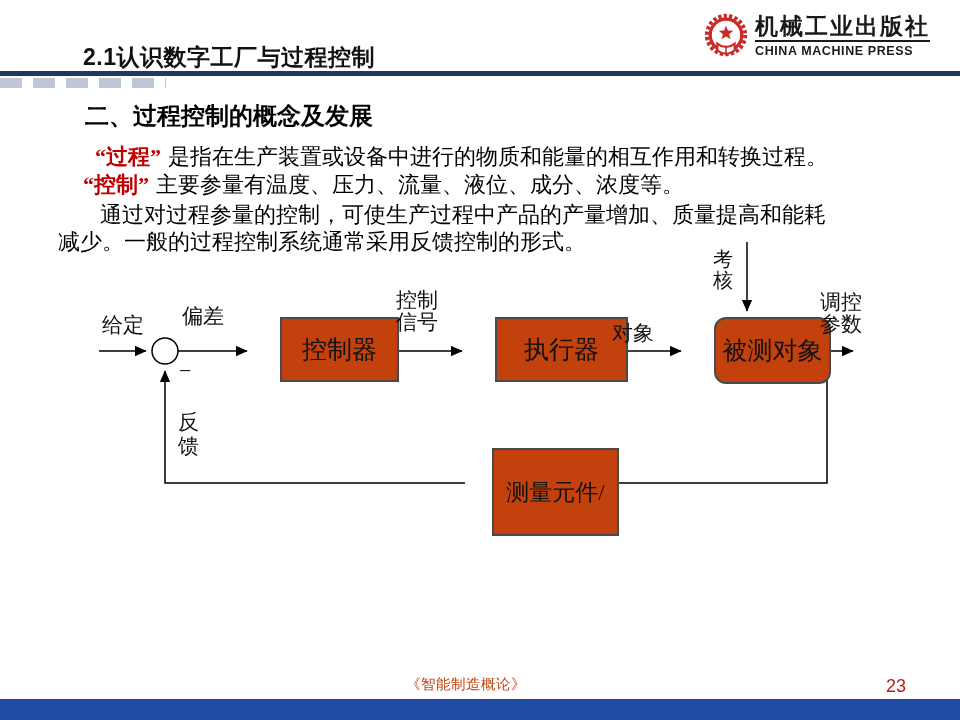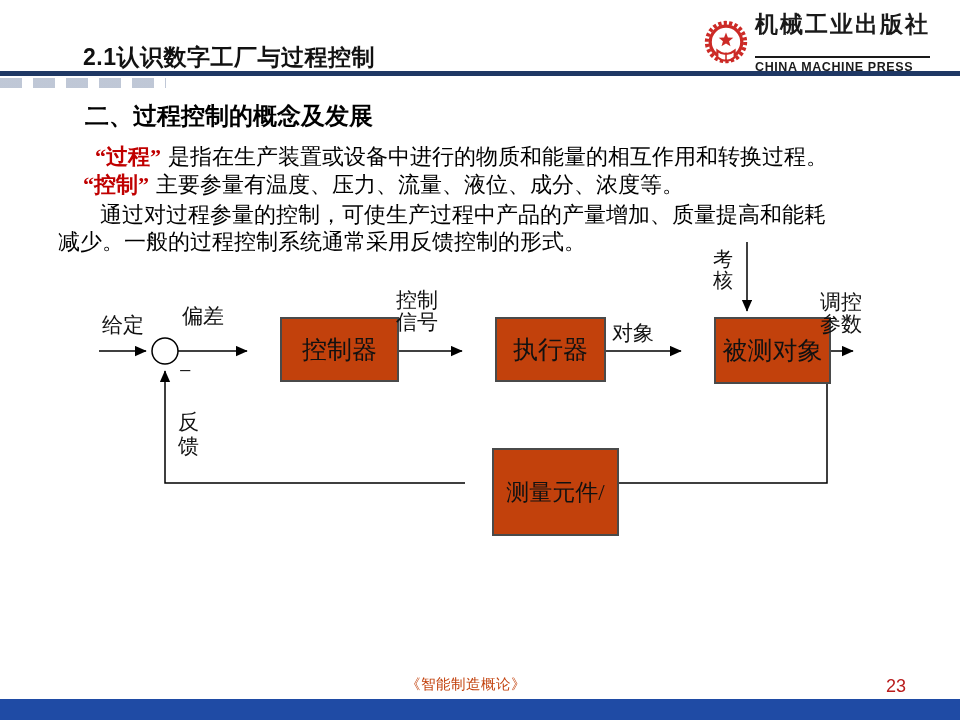--- a/index.html
+++ b/index.html
@@ -12,21 +12,21 @@
     position:absolute;left:83px;top:42px;
     font-family:"Liberation Sans",sans-serif;font-weight:bold;
     font-size:23px;letter-spacing:.5px;color:#111;white-space:nowrap;
   }
   .logo{position:absolute;right:30px;top:12px;display:flex;align-items:center;gap:6px;}
   .logo-gear{width:46px;height:48px;}
   .logo-text{display:flex;flex-direction:column;align-items:flex-start;}
   .logo-cn{
     font-family:"Liberation Sans",sans-serif;font-weight:bold;font-size:23px;
     letter-spacing:2px;color:#1a1a1a;border-bottom:2px solid #1a1a1a;
-    padding-bottom:19px;line-height:1.1;white-space:nowrap;
+    padding-bottom:1px;line-height:1.1;white-space:nowrap;
   }
   .logo-en{
     font-family:"Liberation Sans",sans-serif;font-weight:bold;font-size:12.5px;
     letter-spacing:.6px;color:#1a1a1a;margin-top:2px;white-space:nowrap;
   }
   .header-rule{position:absolute;left:0;top:71px;width:960px;height:5px;background:#1f3864;}
   .ghost-artifact{
     position:absolute;left:0;top:78px;width:166px;height:10px;opacity:.55;
     background:repeating-linear-gradient(90deg,#8b9ab5 0 22px,transparent 22px 33px);
   }
@@ -43,22 +43,22 @@
   .l4{left:58px;top:228px;}
   .term{color:#c00000;font-weight:bold;margin-right:7px;}
   
   .flow-svg{position:absolute;left:90px;top:235px;}
   .dbox{
     position:absolute;border:2px solid #4a4a4a;background:#c2410c;
     display:flex;align-items:center;justify-content:center;
     font-size:25px;color:#111;text-align:center;box-sizing:border-box;margin-left:27px;
   }
   .box-controller{left:253px;top:317px;width:119px;height:65px;}
-  .box-actuator{left:468px;top:317px;width:111px;height:65px;}
-  .box-plant{left:687px;top:317px;width:117px;height:67px;}
+  .box-actuator{left:468px;top:317px;width:133px;height:65px;}
+  .box-plant{left:687px;top:317px;width:117px;height:67px;border-radius:12px;}
   .box-sensor{left:465px;top:448px;width:127px;height:88px;font-size:23px;line-height:29px;}
   .dlabel{position:absolute;font-size:21px;color:#111;white-space:nowrap;line-height:22px;}
   .stacked span{display:block;}
   .lbl-setpoint{left:102px;top:314px;}
   .lbl-deviation{left:182px;top:305px;}
   .lbl-minus{left:179px;top:360px;font-size:22px;}
   .lbl-signal{left:396px;top:289px;}
   .lbl-object{left:612px;top:322px;}
   .lbl-assess{left:711px;top:249px;text-align:center;width:24px;line-height:21px;font-size:20px;}
   .lbl-regulated{left:820px;top:291px;}

